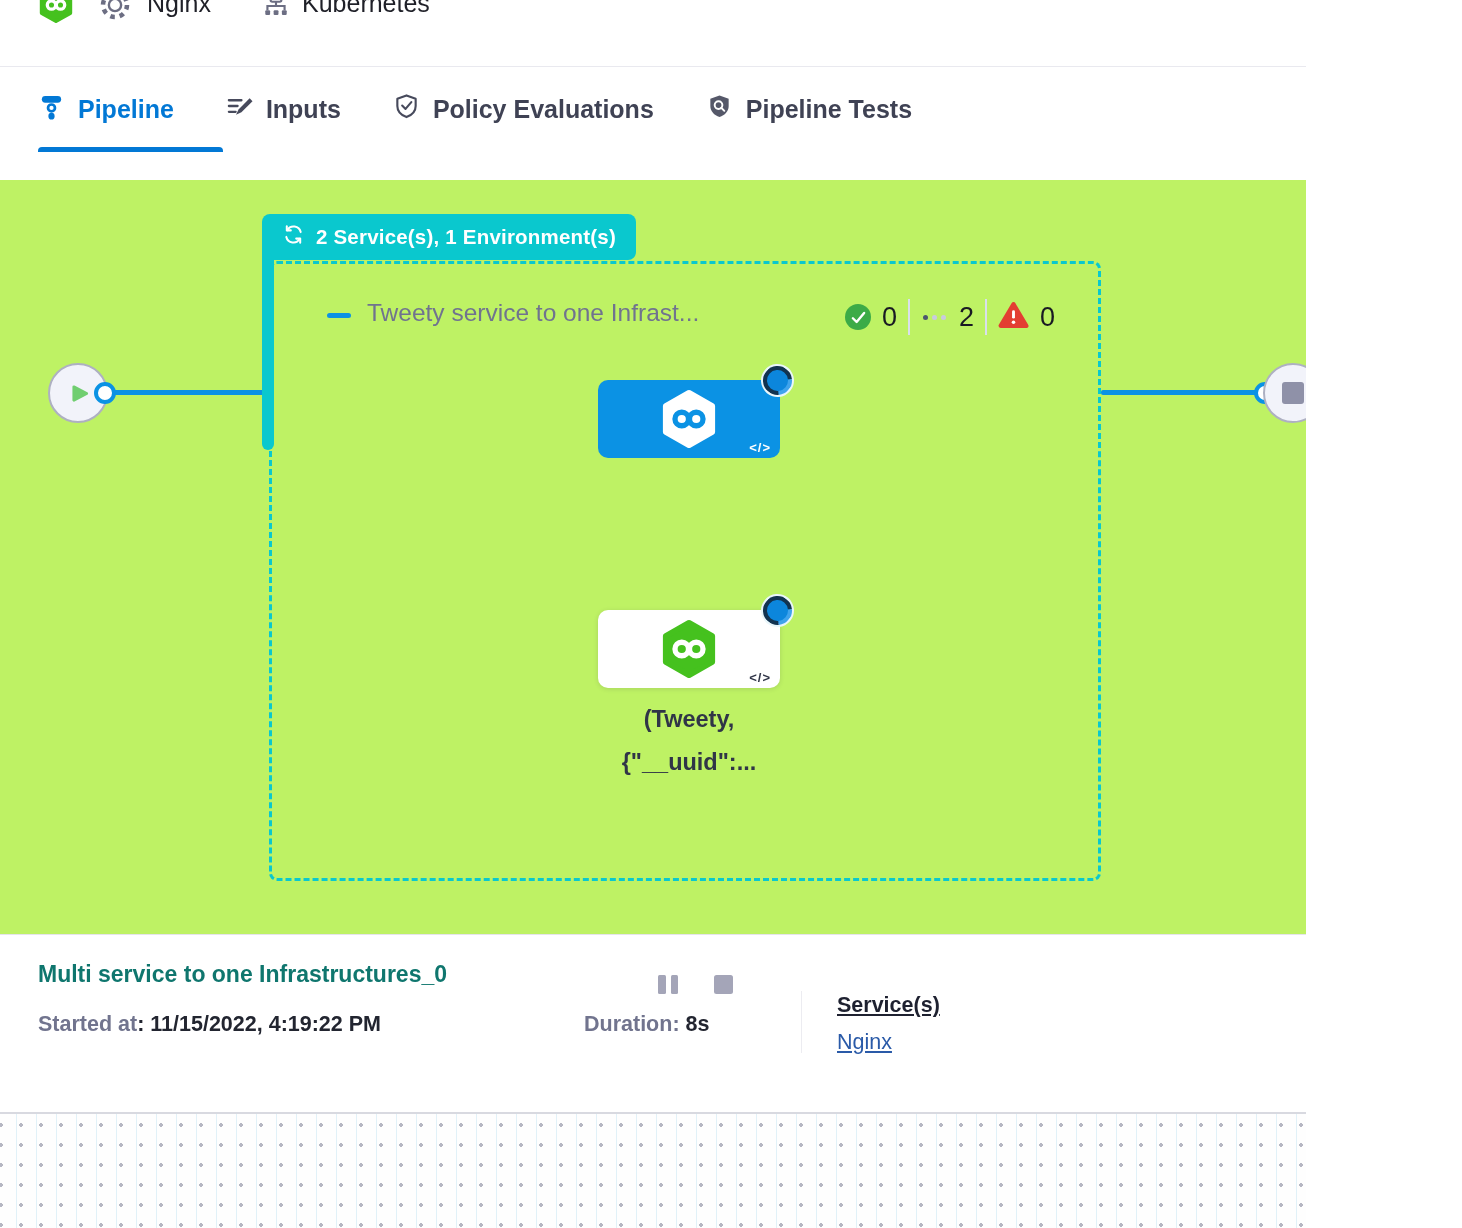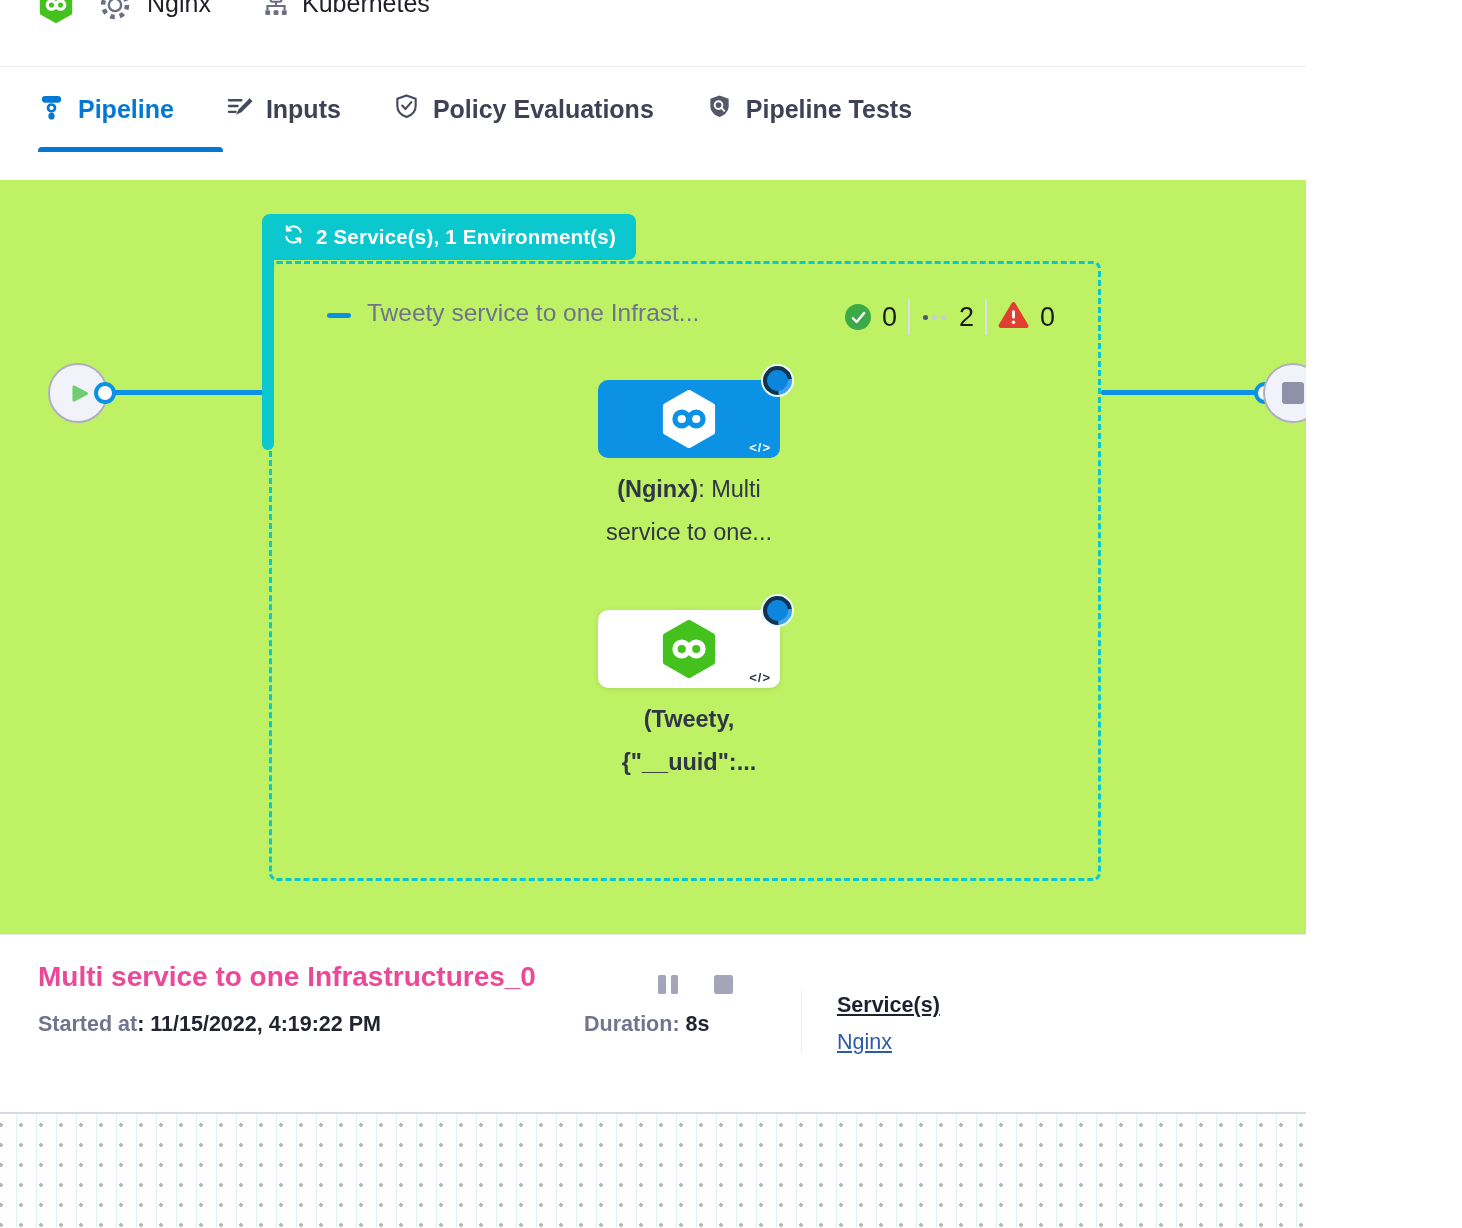--- a/index.html
+++ b/index.html
@@ -67,21 +67,21 @@
   .spinner.s1 { left:763px; top:186px; }
   .spinner.s2 { left:763px; top:416px; }
 
   .node-label { position:absolute; width:240px; text-align:center; font-size:23.5px; line-height:42.5px; color:#303547; font-weight:500; }
   .node-label b { font-weight:700; }
   .node-label.n1 { left:569px; top:288px; }
   .node-label.n2 { left:569px; top:518px; font-weight:700; }
 
   
   .footer { position:absolute; top:934px; left:0; width:1462px; height:178px; background:#fff; border-top:1px solid #E5E5EA; }
-  .f-title { position:absolute; left:38px; top:26px; font-size:28px; font-weight:700; color:#ec4899; }
+  .f-title { position:absolute; left:38px; top:26px; font-size:23px; font-weight:700; color:#0f766e; }
   .f-started { position:absolute; left:38px; top:77px; font-size:21.5px; }
   .muted { color:#71748E; font-weight:700; }
   .dark { color:#222530; font-weight:700; }
   .pause-btn { position:absolute; left:658px; top:40px; display:flex; gap:5px; cursor:pointer; }
   .pause-btn i { width:7.5px; height:19px; background:#A4A5B8; border-radius:1.5px; }
   .stop-btn { position:absolute; left:714px; top:40px; width:19px; height:19px; background:#A4A5B8; border-radius:2.5px; cursor:pointer; }
   .f-duration { position:absolute; left:584px; top:77px; font-size:21.5px; }
   .f-duration .dark { font-weight:600; }
   .f-coldiv { position:absolute; left:801px; top:56px; width:1px; height:62px; background:#ECECF1; }
   .f-col-label { position:absolute; top:58px; font-size:21.5px; font-weight:600; color:#1E2130; }
@@ -228,24 +228,20 @@
 
     <div class="node blue">
       <svg width="58" height="58" viewBox="0 0 60 60">
         <path d="M30 3 L54 16.5 V43.5 L30 57 L6 43.5 V16.5 Z" fill="#fff" stroke="#fff" stroke-width="6" stroke-linejoin="round"></path>
         <circle cx="22.5" cy="30" r="7" fill="none" stroke="#0B92E4" stroke-width="5.5"></circle>
         <circle cx="37.5" cy="30" r="7" fill="none" stroke="#0B92E4" stroke-width="5.5"></circle>
       </svg>
       <span class="code-glyph">&lt;/&gt;</span>
     </div>
     <div class="spinner s1"></div>
-    <div class="node-label n1">
-      <div><b>(Nginx)</b><span>: Multi</span></div>
-      <div>service to one...</div>
-    </div>
 
     <div class="node white">
       <svg width="58" height="58" viewBox="0 0 60 60">
         <path d="M30 3 L54 16.5 V43.5 L30 57 L6 43.5 V16.5 Z" fill="#45C11E" stroke="#45C11E" stroke-width="6" stroke-linejoin="round"></path>
         <circle cx="22.5" cy="30" r="7" fill="none" stroke="#fff" stroke-width="5.5"></circle>
         <circle cx="37.5" cy="30" r="7" fill="none" stroke="#fff" stroke-width="5.5"></circle>
       </svg>
       <span class="code-glyph">&lt;/&gt;</span>
     </div>
     <div class="spinner s2"></div>

